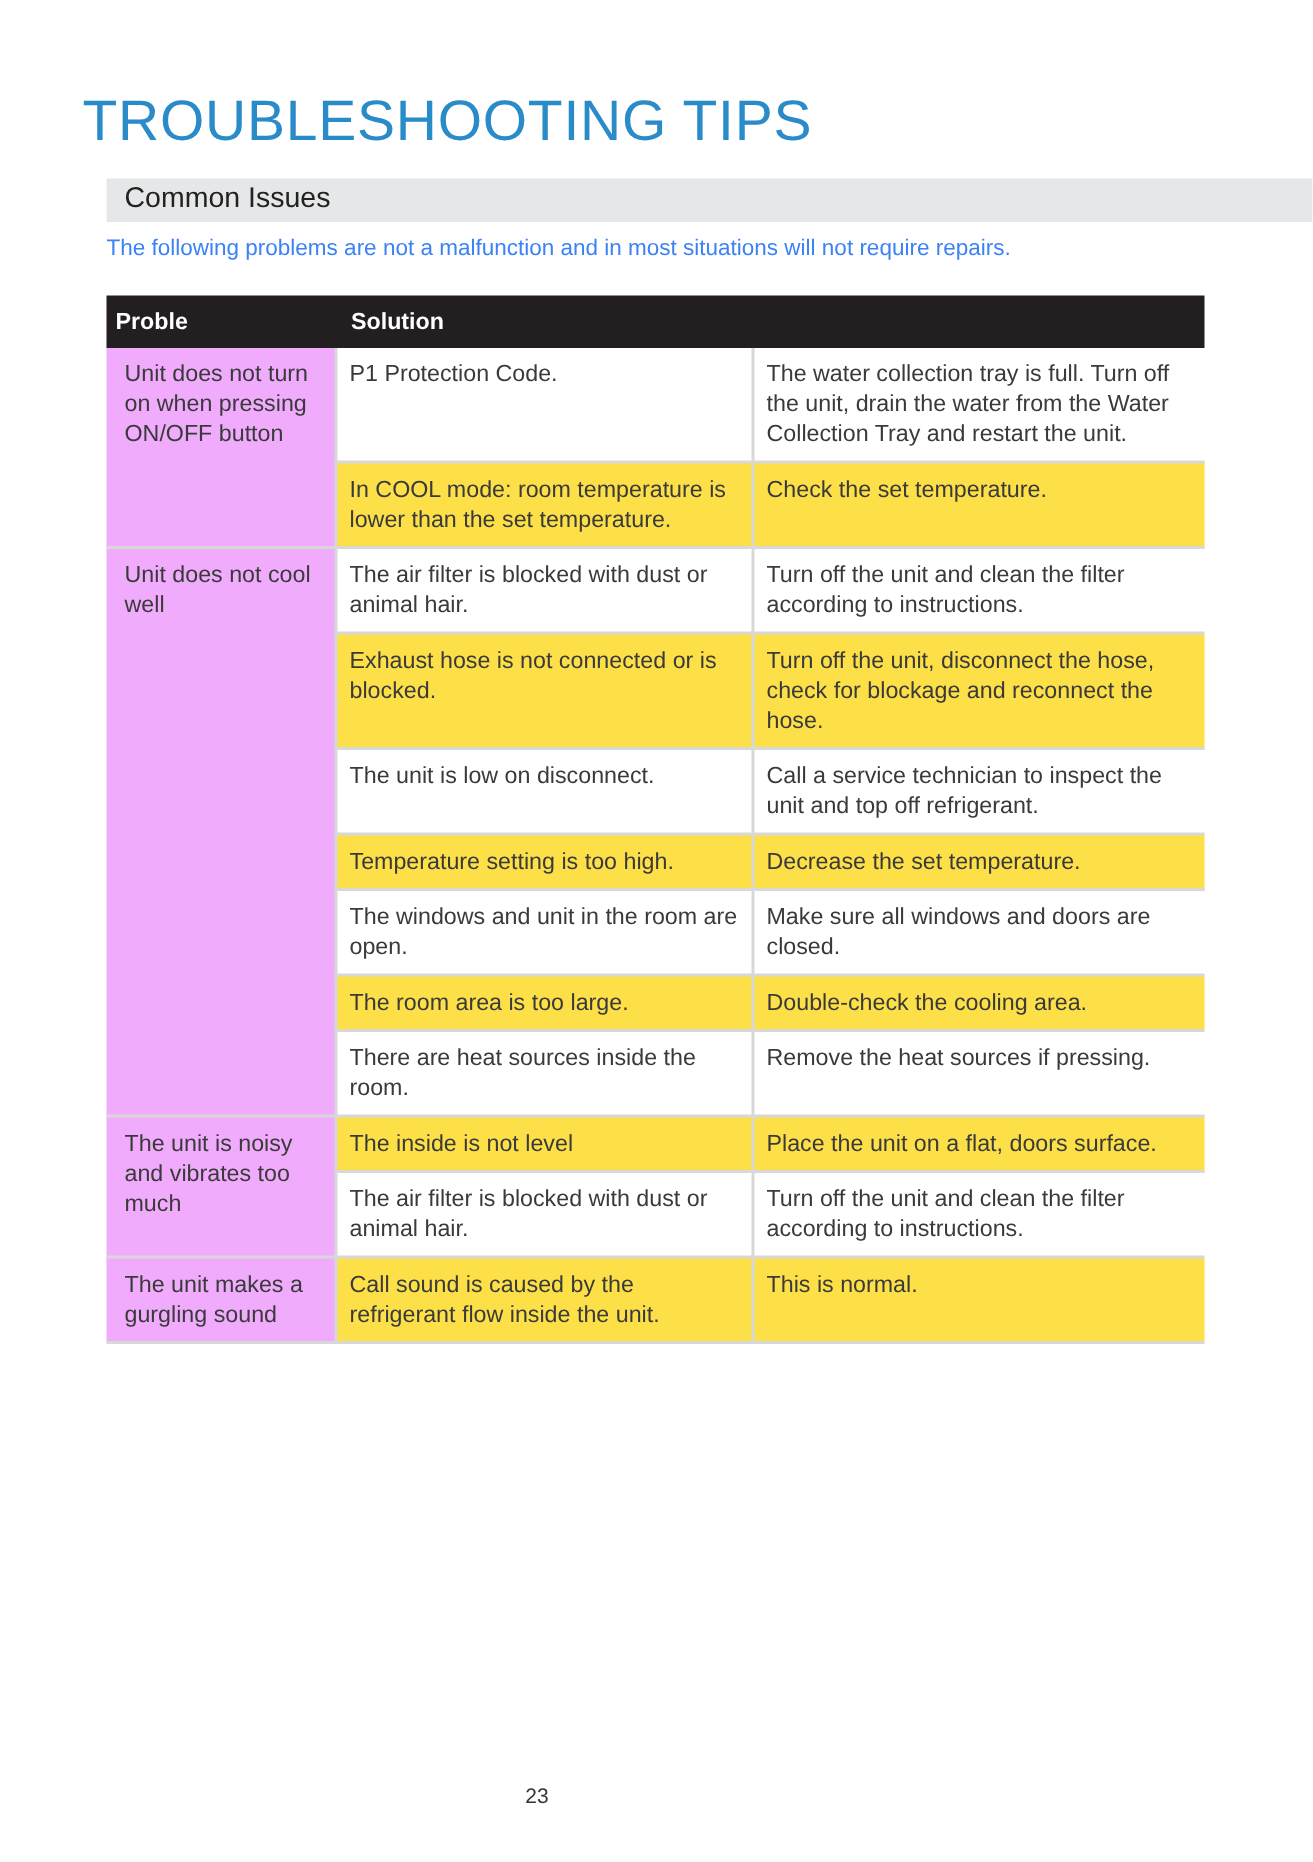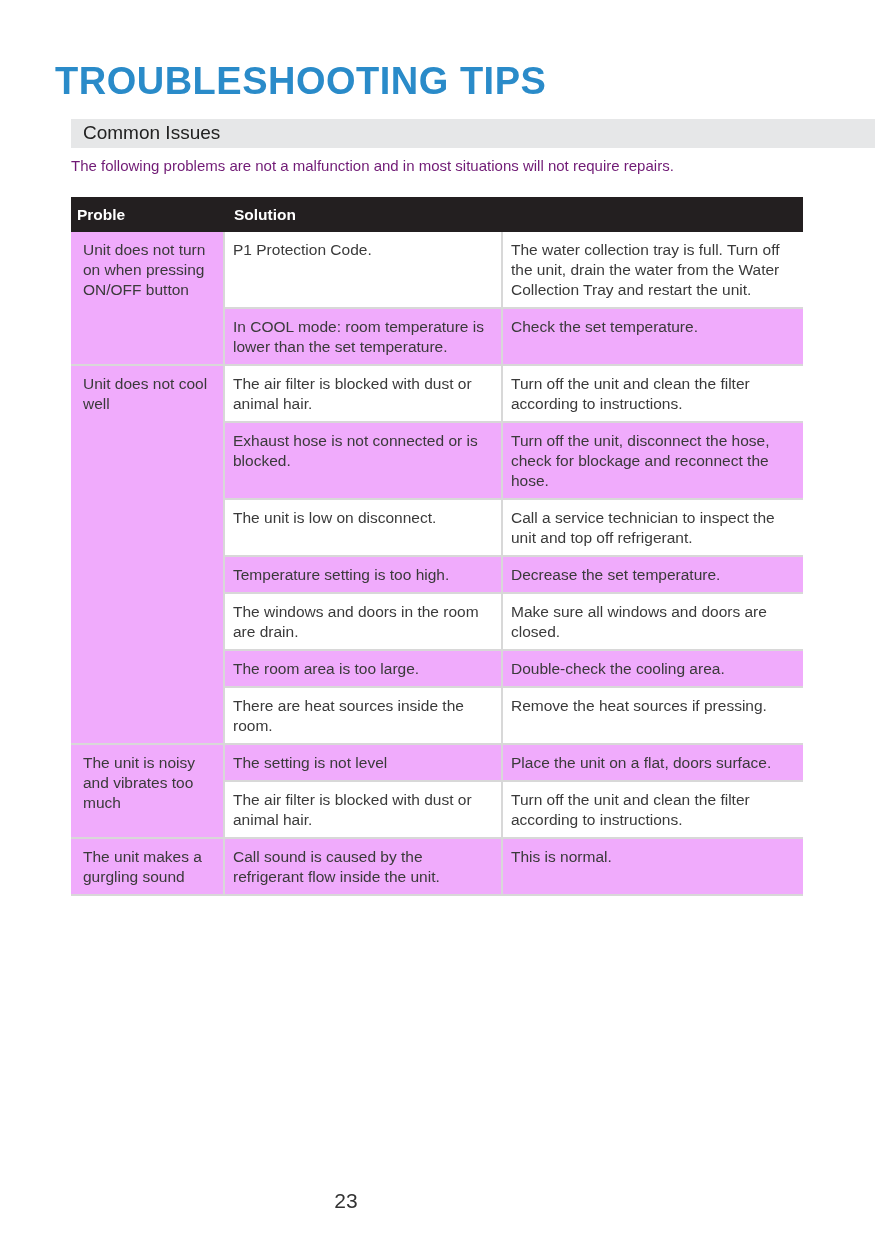--- a/index.html
+++ b/index.html
@@ -1,28 +1,28 @@
 <!DOCTYPE html>
 <html><head>
 <meta charset="utf-8">
 <style>
   html, body { margin:0; padding:0; background:#ffffff; }
   body { width:875px; height:1241px; position:relative; font-family:"Liberation Sans", sans-serif; color:#333; }
-  .title { position:absolute; left:55px; top:60px; font-size:38px; color:#2a8bc9; letter-spacing:0.5px; font-weight:bold; }
+  .title { position:absolute; left:55px; top:60px; font-size:38px; color:#2a8bc9; letter-spacing:0.5px; font-weight:normal; }
   .section { position:absolute; left:71px; top:119px; width:804px; height:29px; background:#e6e7e8; }
   .section span { position:absolute; left:12px; top:3px; font-size:19px; color:#222; }
-  .intro { position:absolute; left:71px; top:157px; font-size:15px; color:#701a75; }
+  .intro { position:absolute; left:71px; top:157px; font-size:15px; color:#3b82f6; }
   table.t { position:absolute; left:71px; top:197px; width:732px; border-collapse:collapse; font-size:15.5px; line-height:20px; color:#3a3a3a; }
   .t th { background:#231f20; color:#fff; text-align:left; font-weight:bold; font-size:15.5px; height:35px; padding:0 6px; }
   .t td { vertical-align:top; padding:8px 6px 7px 8px; border-bottom:2px solid #d8d8d8; }
   .t td.p { background:#f0abfc; padding-left:12px; border-right:2px solid #d8d8d8; }
   .t td.c { border-right:2px solid #d8d8d8; }
   .t tr.w td.c, .t tr.w td.s { background:#fff;margin-top:17px; }
-  .t tr.g td.c, .t tr.g td.s { background:#f0abfc; }
-  .page { position:absolute; left:0; width:692px; top:1189px; text-align:center; font-size:21px; color:#333; }
+  .t tr.g td.c, .t tr.g td.s { background:#fde047; }
+  .page { position:absolute; left:12px; width:692px; top:1189px; text-align:center; font-size:14px; color:#333; }
 </style>
 </head>
 <body>
 
 <div class="title">TROUBLESHOOTING TIPS</div>
 <div class="section">
   <span>Common Issues</span>
 </div>
 <div class="intro">The following problems are not a malfunction and in most situations will not require repairs.</div>
 
@@ -59,34 +59,34 @@
       </tr>
       <tr class="w">
         <td class="c">The unit is low on disconnect.</td>
         <td class="s">Call a service technician to inspect the unit and top off refrigerant.</td>
       </tr>
       <tr class="g">
         <td class="c">Temperature setting is too high.</td>
         <td class="s">Decrease the set temperature.</td>
       </tr>
       <tr class="w">
-        <td class="c">The windows and doors in the room are drain.</td>
+        <td class="c">The windows and unit in the room are open.</td>
         <td class="s">Make sure all windows and doors are closed.</td>
       </tr>
       <tr class="g">
         <td class="c">The room area is too large.</td>
         <td class="s">Double-check the cooling area.</td>
       </tr>
       <tr class="w">
         <td class="c">There are heat sources inside the room.</td>
         <td class="s">Remove the heat sources if pressing.</td>
       </tr>
       <tr class="g">
         <td class="p" rowspan="2">The unit is noisy and vibrates too much</td>
-        <td class="c">The setting is not level</td>
+        <td class="c">The inside is not level</td>
         <td class="s">Place the unit on a flat, doors surface.</td>
       </tr>
       <tr class="w">
         <td class="c">The air filter is blocked with dust or animal hair.</td>
         <td class="s">Turn off the unit and clean the filter according to instructions.</td>
       </tr>
       <tr class="g">
         <td class="p" rowspan="1">The unit makes a gurgling sound</td>
         <td class="c">Call sound is caused by the refrigerant flow inside the unit.</td>
         <td class="s">This is normal.</td>

